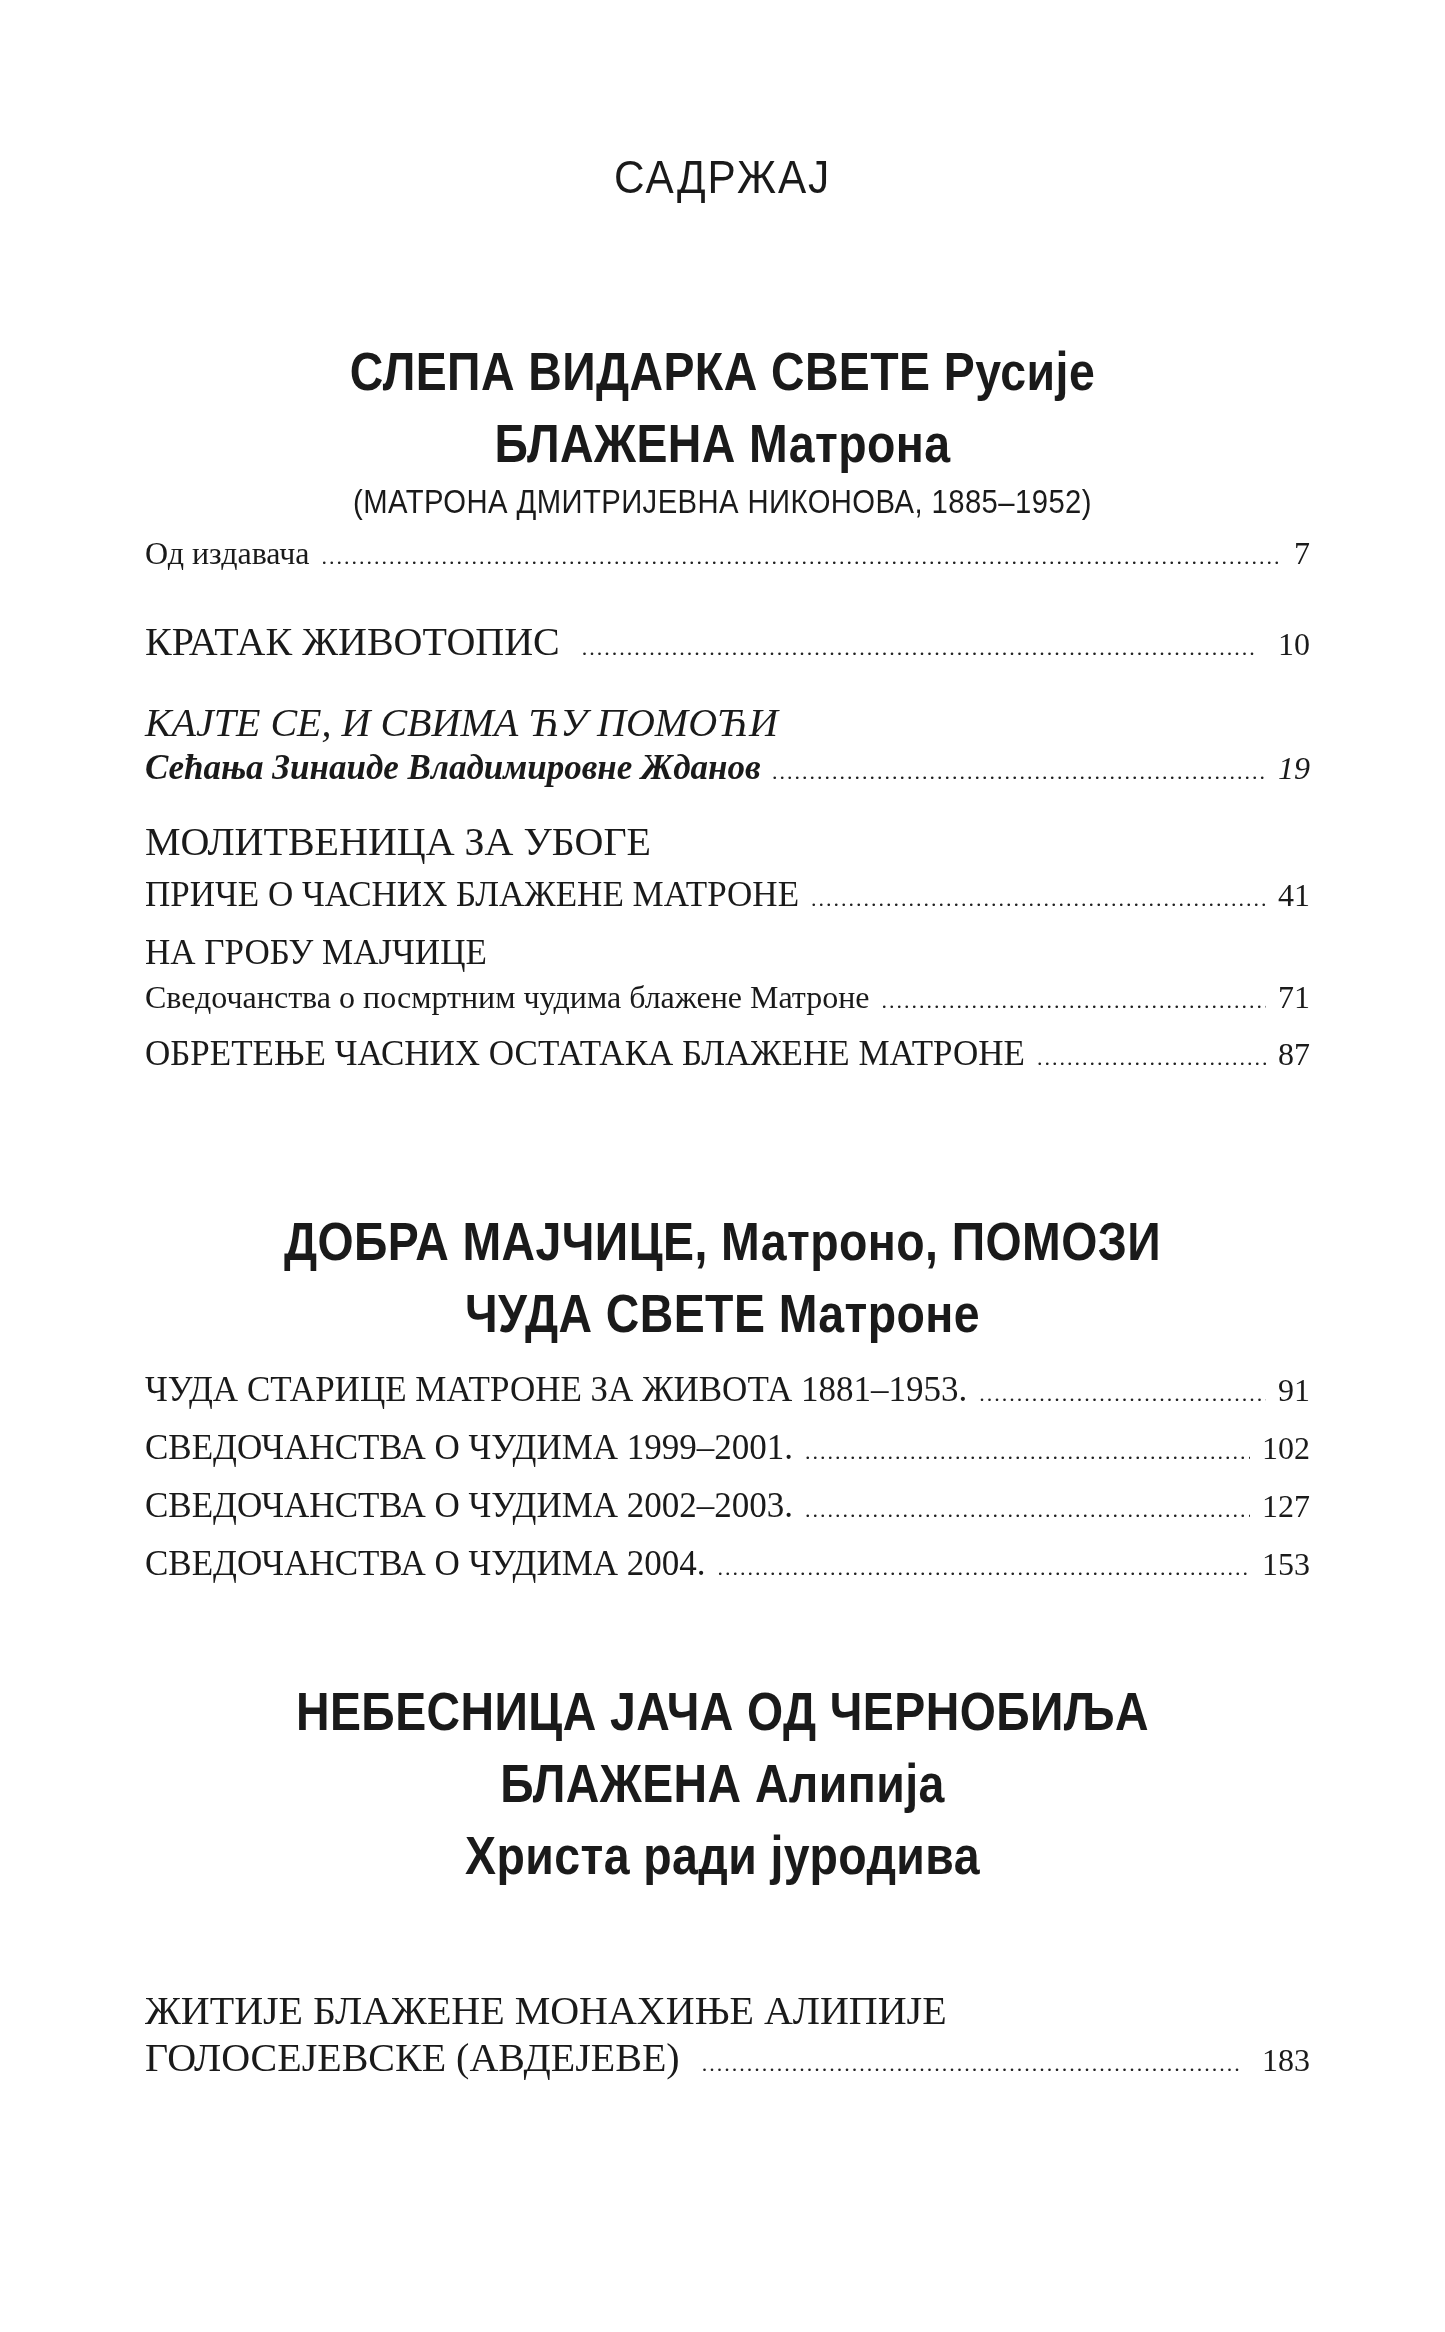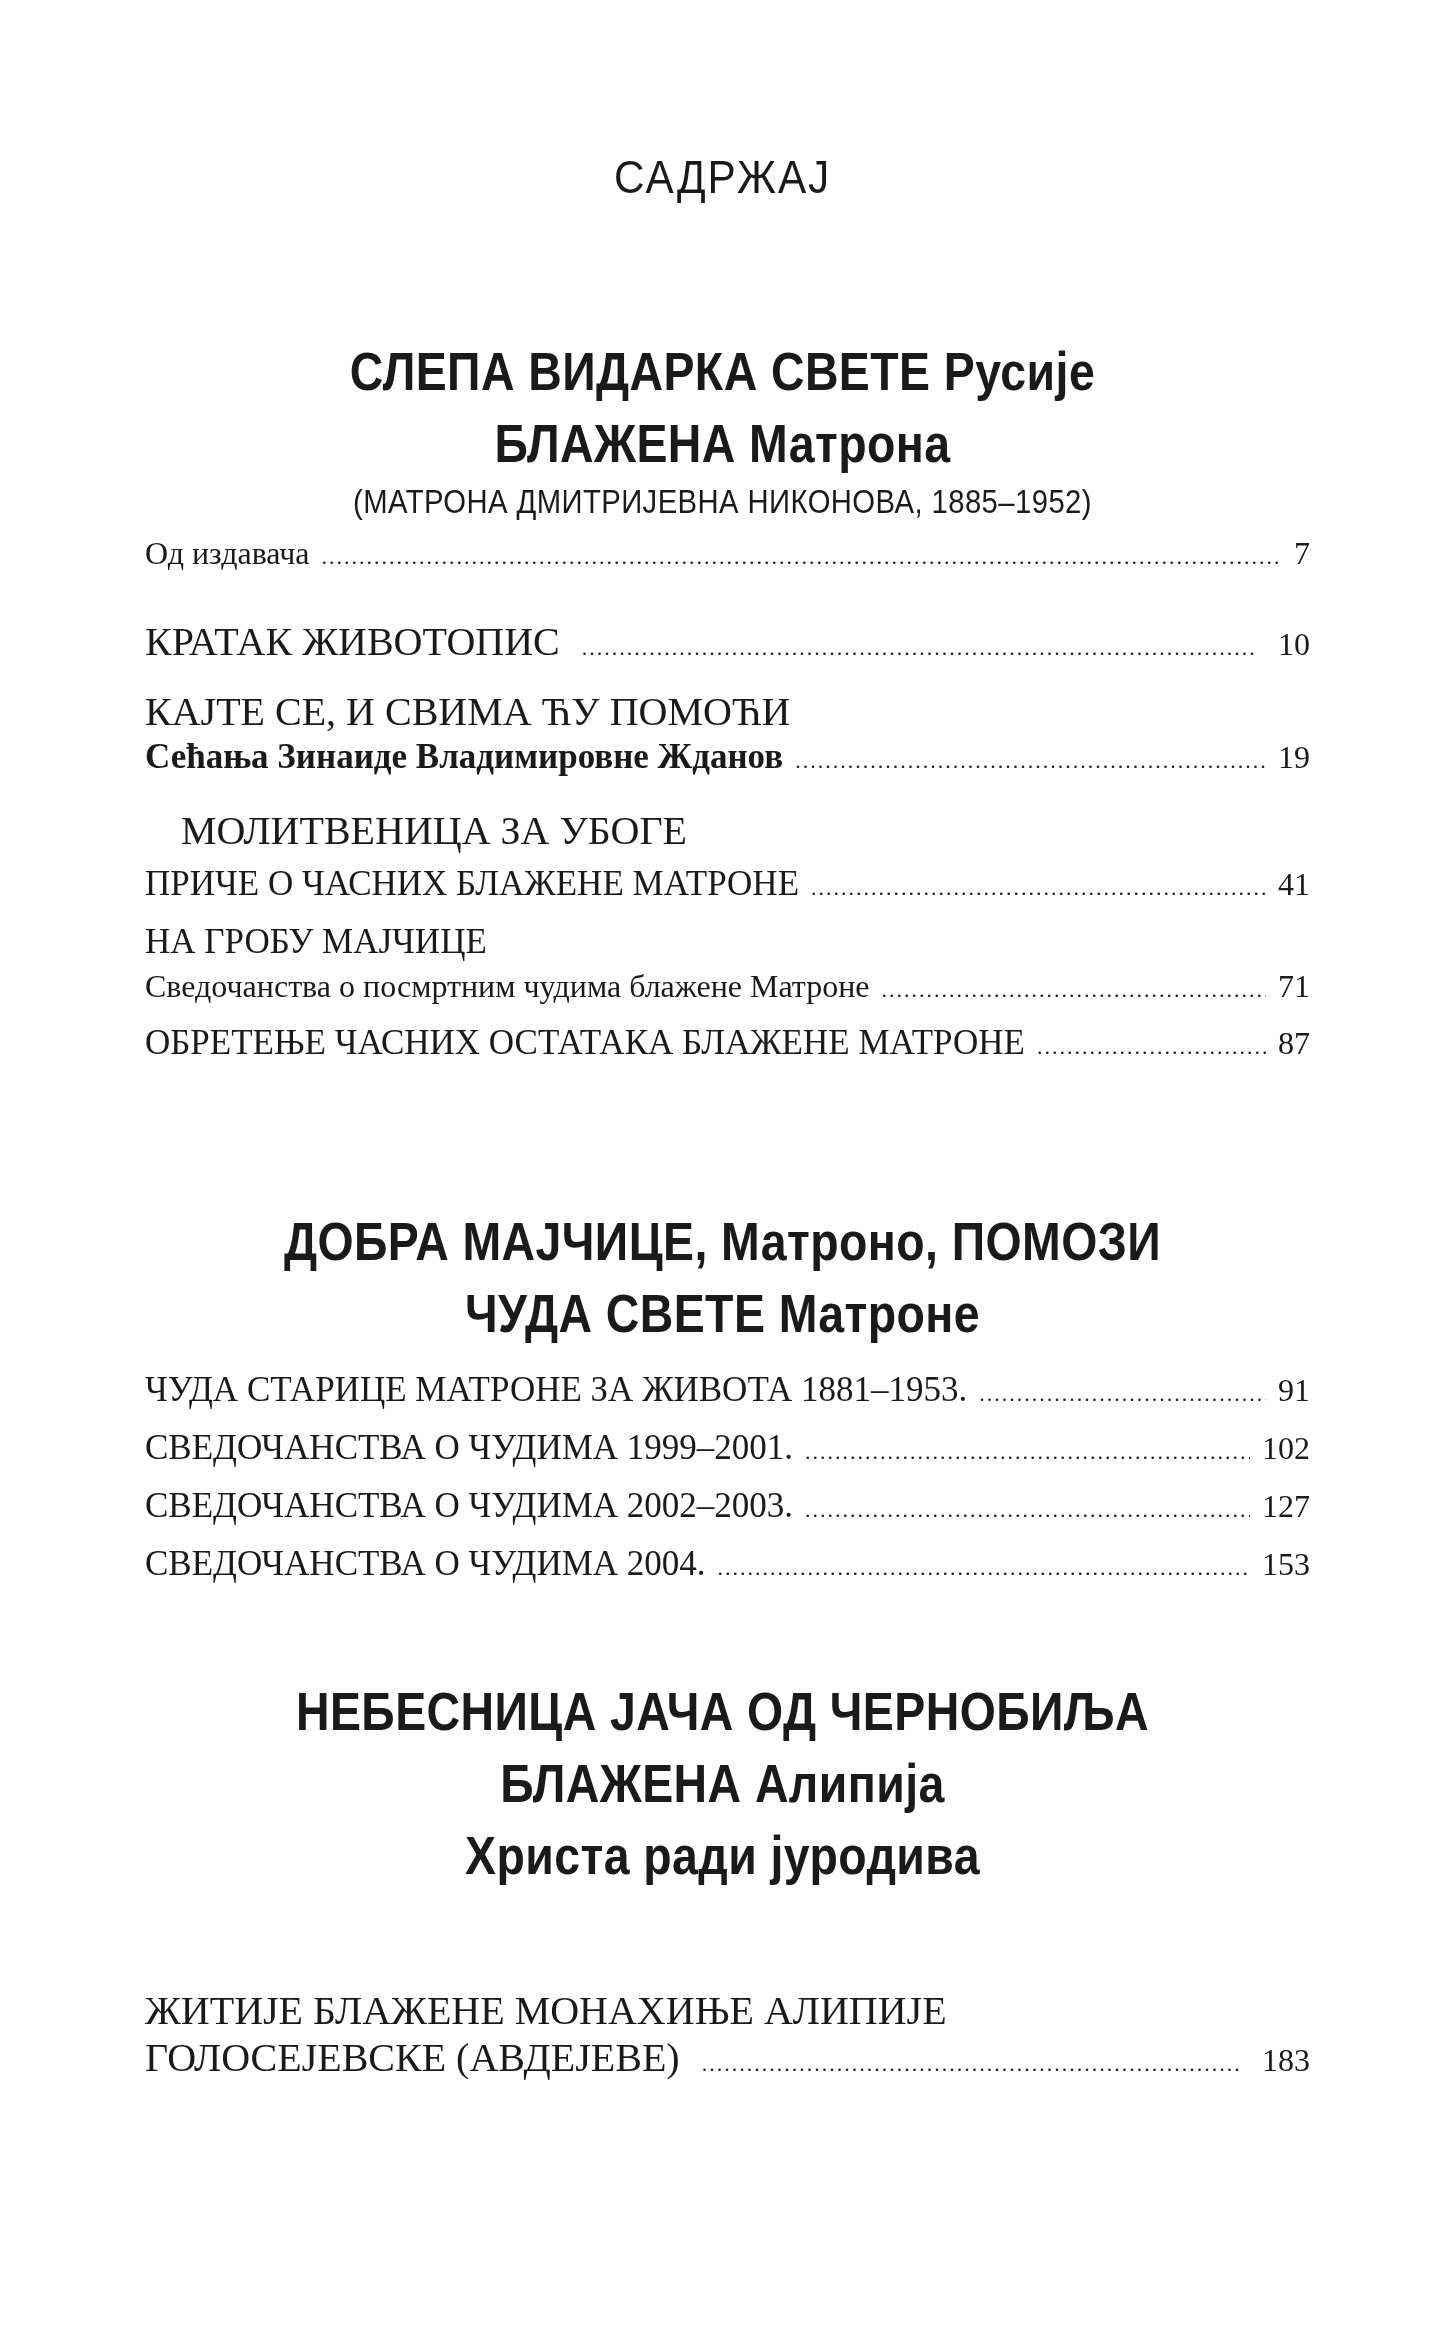--- a/index.html
+++ b/index.html
@@ -63,29 +63,29 @@
       <span class="pg">7</span>
     </div>
   </div>
   <div class="entry" style="margin-top:33px;height:50px;">
     <div class="row sz-lg">
       <span class="txt">КРАТАК ЖИВОТОПИС</span>
       <span class="dots"></span>
       <span class="pg">10</span>
     </div>
   </div>
-  <div class="entry" style="margin-top:20px;">
+  <div class="entry" style="margin-top:31px;font-style:italic;">
     <div class="plain-line sz-lg">КАЈТЕ СЕ, И СВИМА ЋУ ПОМОЋИ</div>
     <div class="row sz-md" style="margin-top:2px;">
       <span class="txt" style="font-weight:bold;">Сећања Зинаиде Владимировне Жданов</span>
       <span class="dots"></span>
       <span class="pg">19</span>
     </div>
   </div>
-  <div class="entry" style="margin-top:30px;margin-left:36px;">
+  <div class="entry" style="margin-top:30px;">
     <div class="plain-line sz-lg">МОЛИТВЕНИЦА ЗА УБОГЕ</div>
   </div>
   <div class="entry" style="margin-top:10px;">
     <div class="row sz-md">
       <span class="txt">ПРИЧЕ О ЧАСНИХ БЛАЖЕНЕ МАТРОНЕ</span>
       <span class="dots"></span>
       <span class="pg">41</span>
     </div>
   </div>
   <div class="entry" style="margin-top:18px;">

